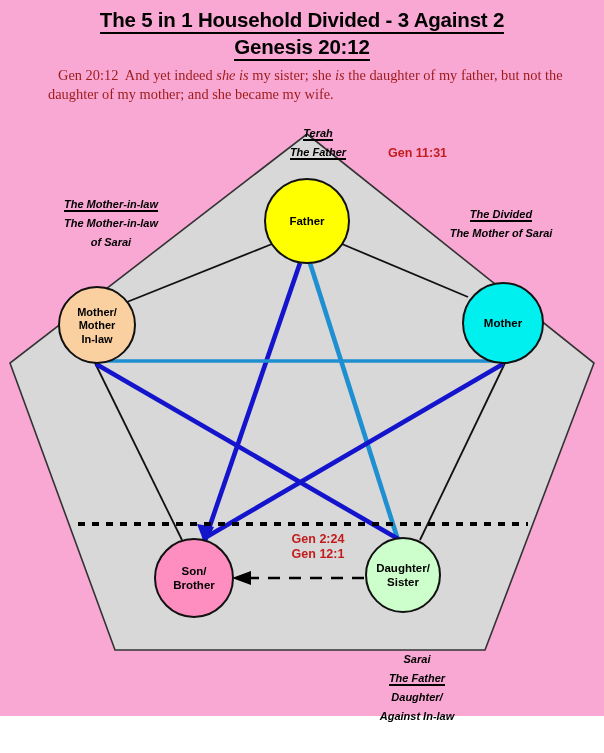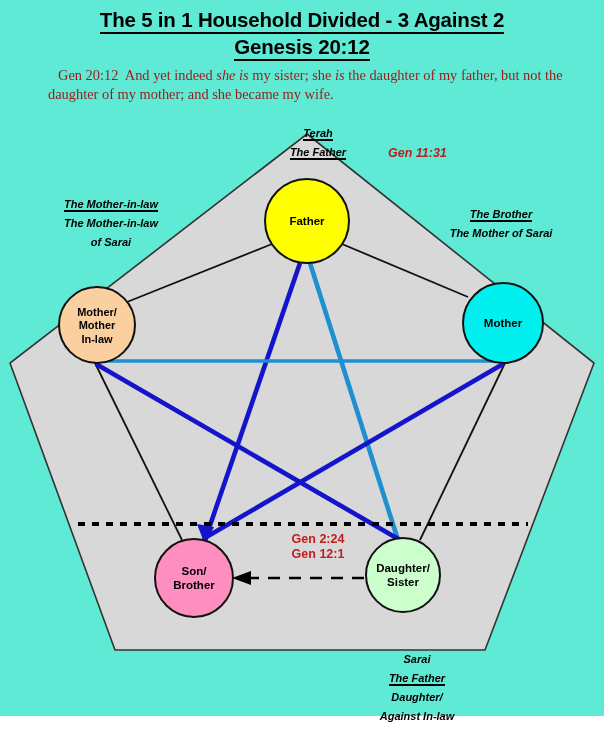--- a/index.html
+++ b/index.html
@@ -11,21 +11,21 @@
     width: 604px;
     height: 753px;
     font-family: "Liberation Sans", sans-serif;
     overflow: hidden;
     position: relative;
   }
   #page {
     position: relative;
     width: 604px;
     height: 716px;
-    background: #5eead4;
+    background: #f9a8d4;
   }
 
   
   .title-block {
     position: absolute;
     left: 0;
     top: 6px;
     width: 604px;
     text-align: center;
   }
@@ -82,21 +82,21 @@
     position: absolute;
     color: #c21c1c;
     font-weight: bold;
     font-size: 12.5px;
     line-height: 15px;
     white-space: nowrap;
   }
   .center { text-align: center; }
 
   #terah-label { left: 253px; top: 124px; width: 130px; text-align: center; }
-  #gen1131     { left: 388px; top: 146px; font-style: italic; }
+  #gen1131     { left: 388px; top: 146px; }
   #mil-label   { left: 6px;  top: 195px; width: 210px; text-align: center; }
   #mother-label{ left: 398px; top: 205px; width: 206px; text-align: center; }
   #abram-label { left: 108px; top: 650px; width: 200px; text-align: center; }
   #sarai-label { left: 302px; top: 650px; width: 230px; text-align: center; }
   #gen-refs    { left: 272px; top: 532px; width: 92px; text-align: center; }
 
   
   .node-text {
     font-family: "Liberation Sans", sans-serif;
     font-weight: bold;
@@ -182,21 +182,21 @@
   </div>
   <div class="red-ref" id="gen1131">Gen 11:31</div>
 
   <div class="lbl" id="mil-label">
     <div><span class="u">The Mother-in-law</span></div>
     <div>The Mother-in-law</div>
     <div>of Sarai</div>
   </div>
 
   <div class="lbl" id="mother-label">
-    <div><span class="u">The Brother</span></div>
+    <div><span class="u">The Divided</span></div>
     <div>The Mother of Sarai</div>
   </div>
 
   <div class="red-ref center" id="gen-refs">
     <div>Gen 2:24</div>
     <div>Gen 12:1</div>
   </div>
 
 
   <div class="lbl" id="sarai-label">

